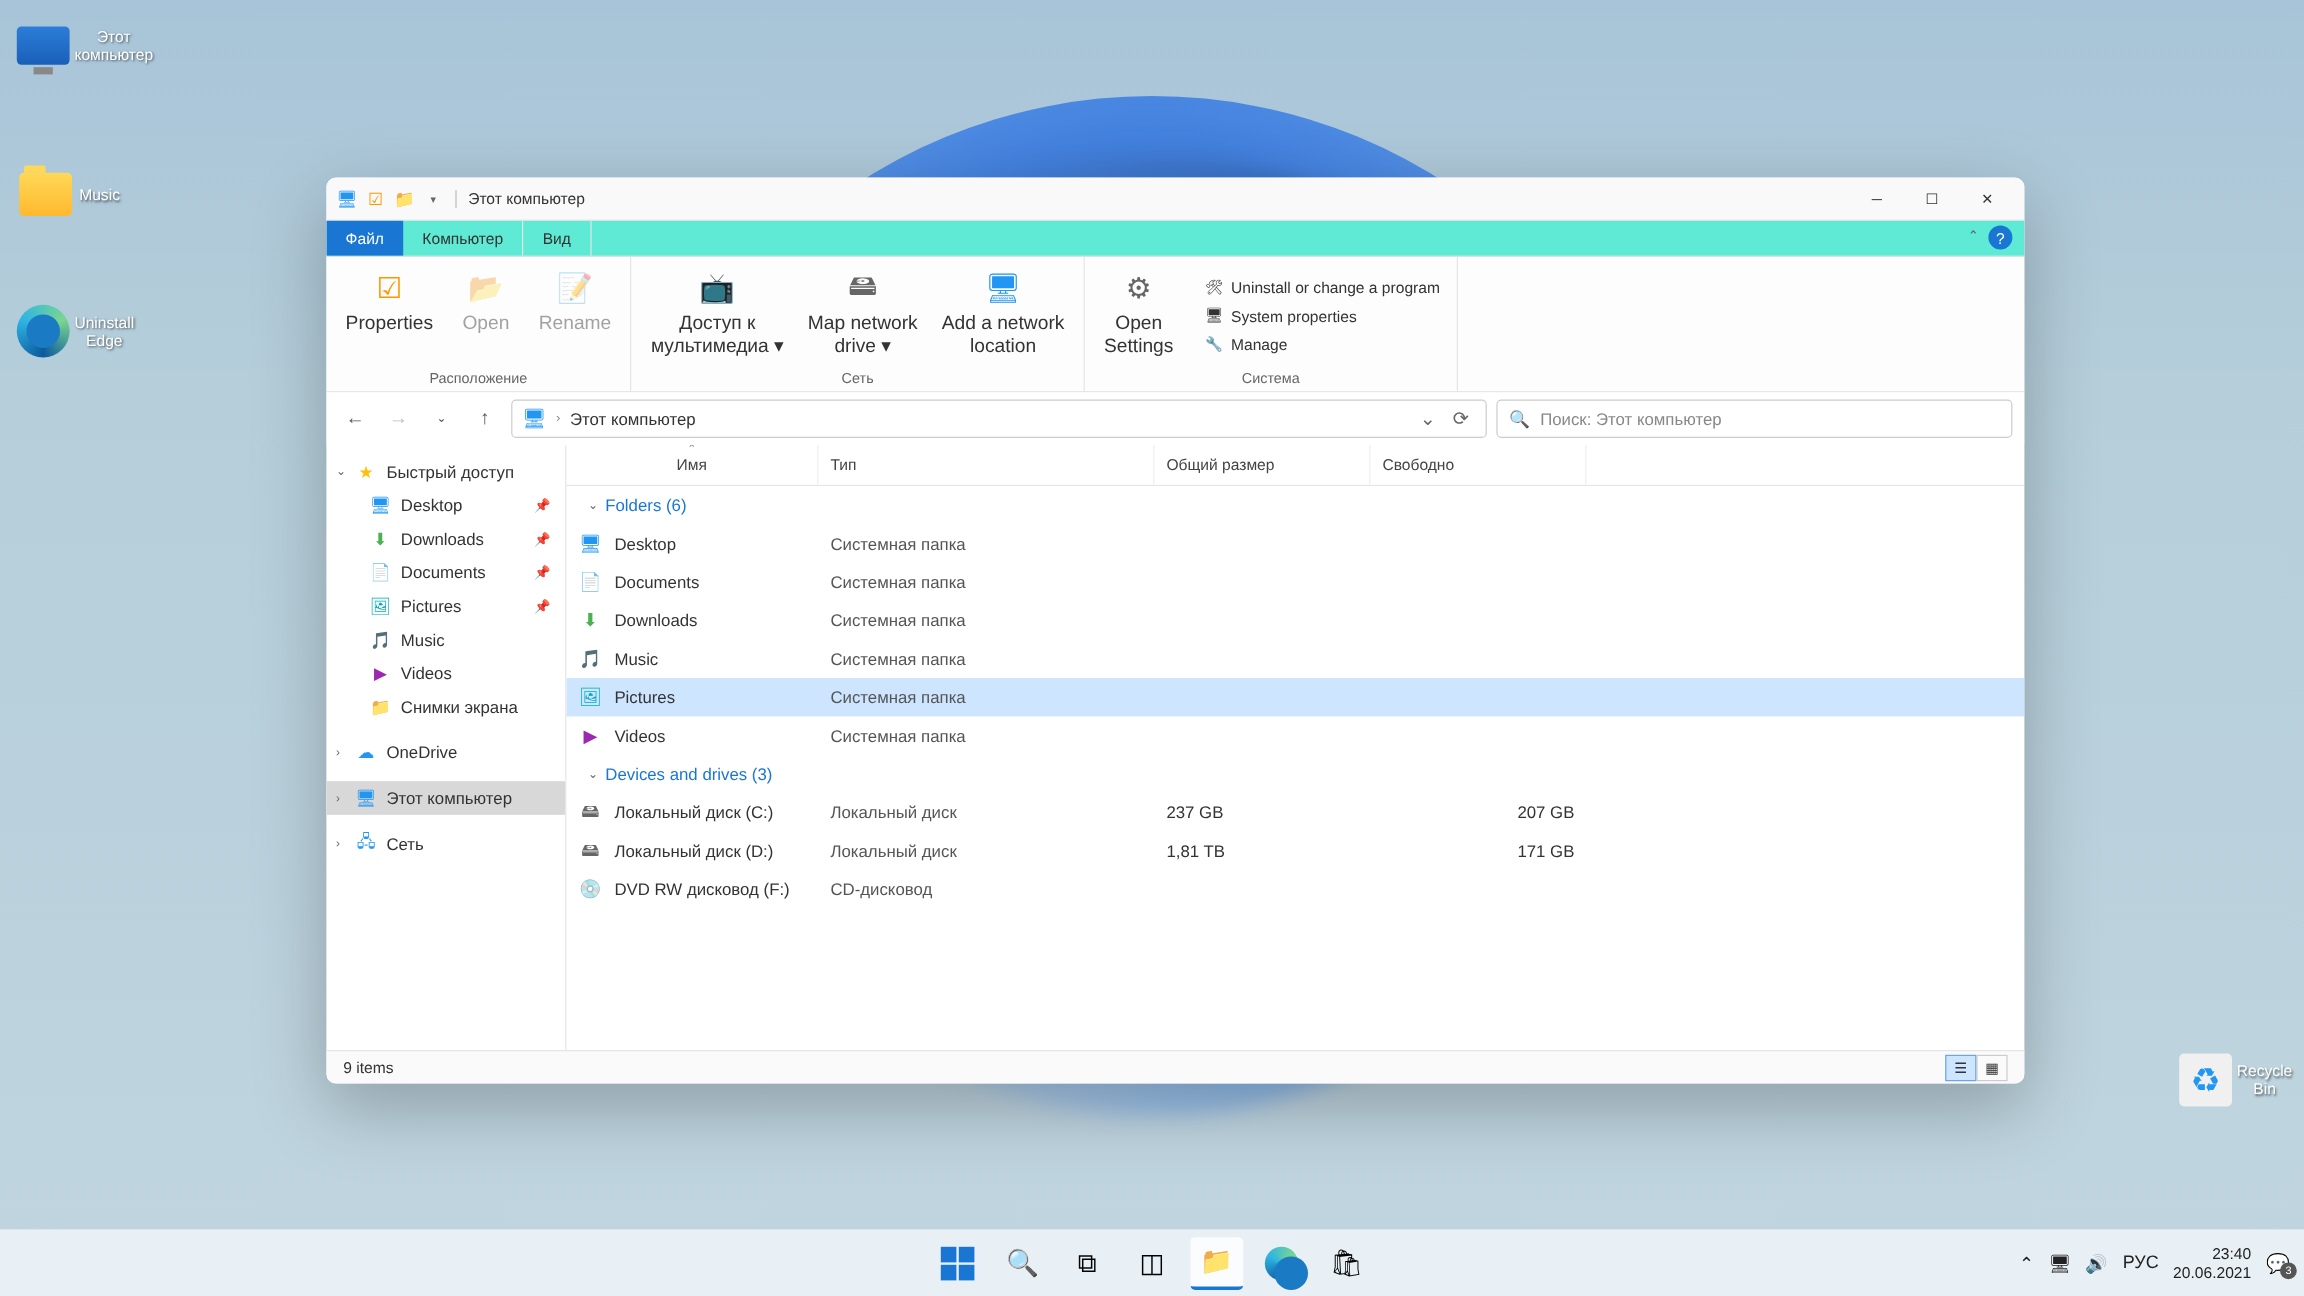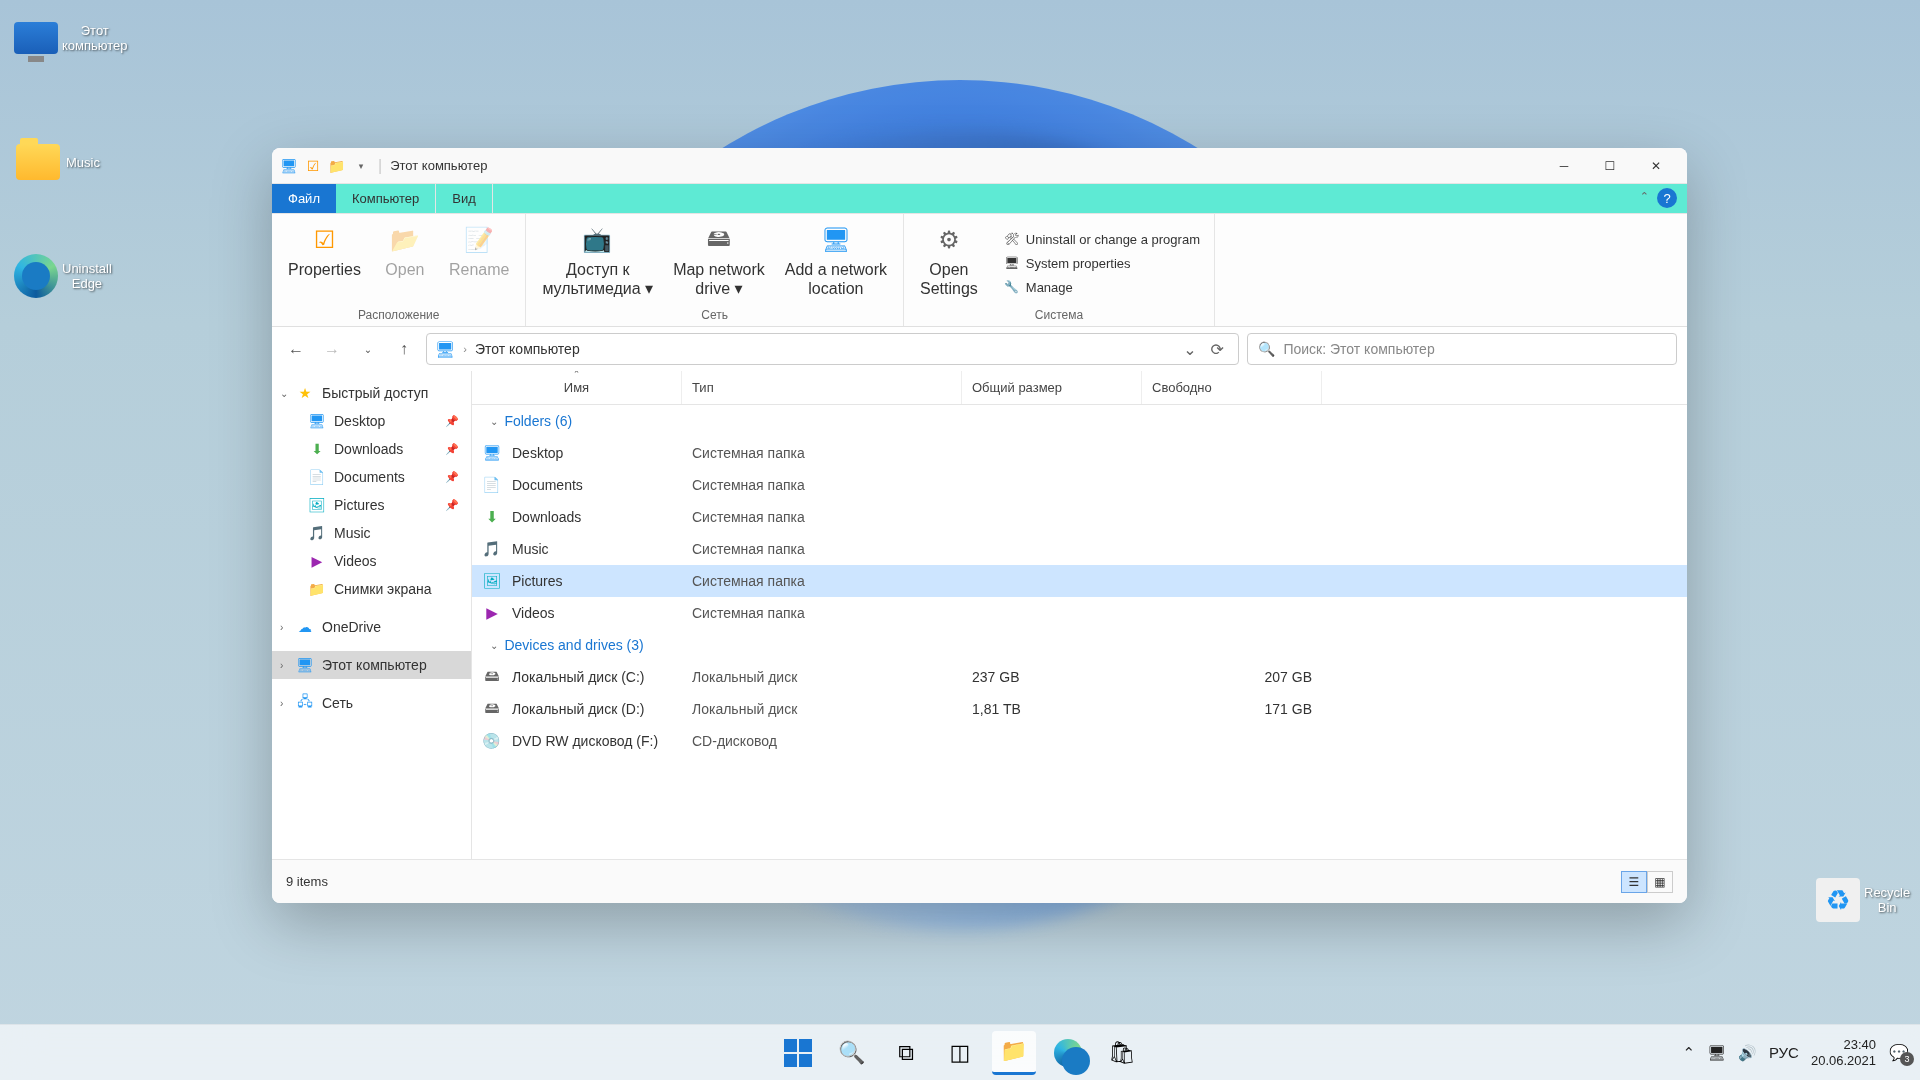--- a/index.html
+++ b/index.html
@@ -87,21 +87,21 @@
 .row .cell { padding: 0 10px; }
 .cell-name { width: 210px; display: flex; align-items: center; gap: 10px; padding-left: 26px; }
 .cell-name .fico { width: 20px; height: 20px; display: inline-flex; align-items: center; justify-content: center; font-size: 15px; }
 .cell-type { width: 280px; color: #555; }
 .cell-size { width: 180px; text-align: left; color: #333; }
 .cell-free { width: 180px; text-align: right; color: #333; }
 
 
 .c-blue { color: #2196f3; } .c-green { color: #4caf50; } .c-orange { color: #ff9800; } .c-purple { color: #9c27b0; } .c-gray { color: #666; } .c-yellow { color: #ffc107; } .c-teal { color: #00acc1; }
 
-.statusbar { height: 44px; border-top: 1px solid #e5e5e5; display: flex; align-items: center; padding: 0 14px; font-size: 13px; color: #333; background: #fafafa; }
+.statusbar { height: 28px; border-top: 1px solid #e5e5e5; display: flex; align-items: center; padding: 0 14px; font-size: 13px; color: #333; background: #fafafa; }
 .statusbar .spacer { flex: 1; }
 .viewtoggle { width: 26px; height: 22px; border: 1px solid #ccc; display: inline-flex; align-items: center; justify-content: center; font-size: 12px; cursor: pointer; }
 .viewtoggle.active { background: #cde5ff; border-color: #6aa5e8; }
 
 
 .taskbar { position: absolute; bottom: 0; left: 0; right: 0; height: 56px; background: rgba(240,244,248,0.85); backdrop-filter: blur(20px); display: flex; align-items: center; border-top: 1px solid rgba(0,0,0,0.05); }
 .tb-center { position: absolute; left: 50%; transform: translateX(-50%); display: flex; gap: 10px; }
 .tb-btn { width: 44px; height: 44px; display: flex; align-items: center; justify-content: center; border-radius: 4px; cursor: pointer; font-size: 22px; }
 .tb-btn.active { background: rgba(255,255,255,0.8); border-bottom: 3px solid #1976d2; }
 .start-logo { width: 28px; height: 28px; display: grid; grid-template: 1fr 1fr / 1fr 1fr; gap: 2px; }

